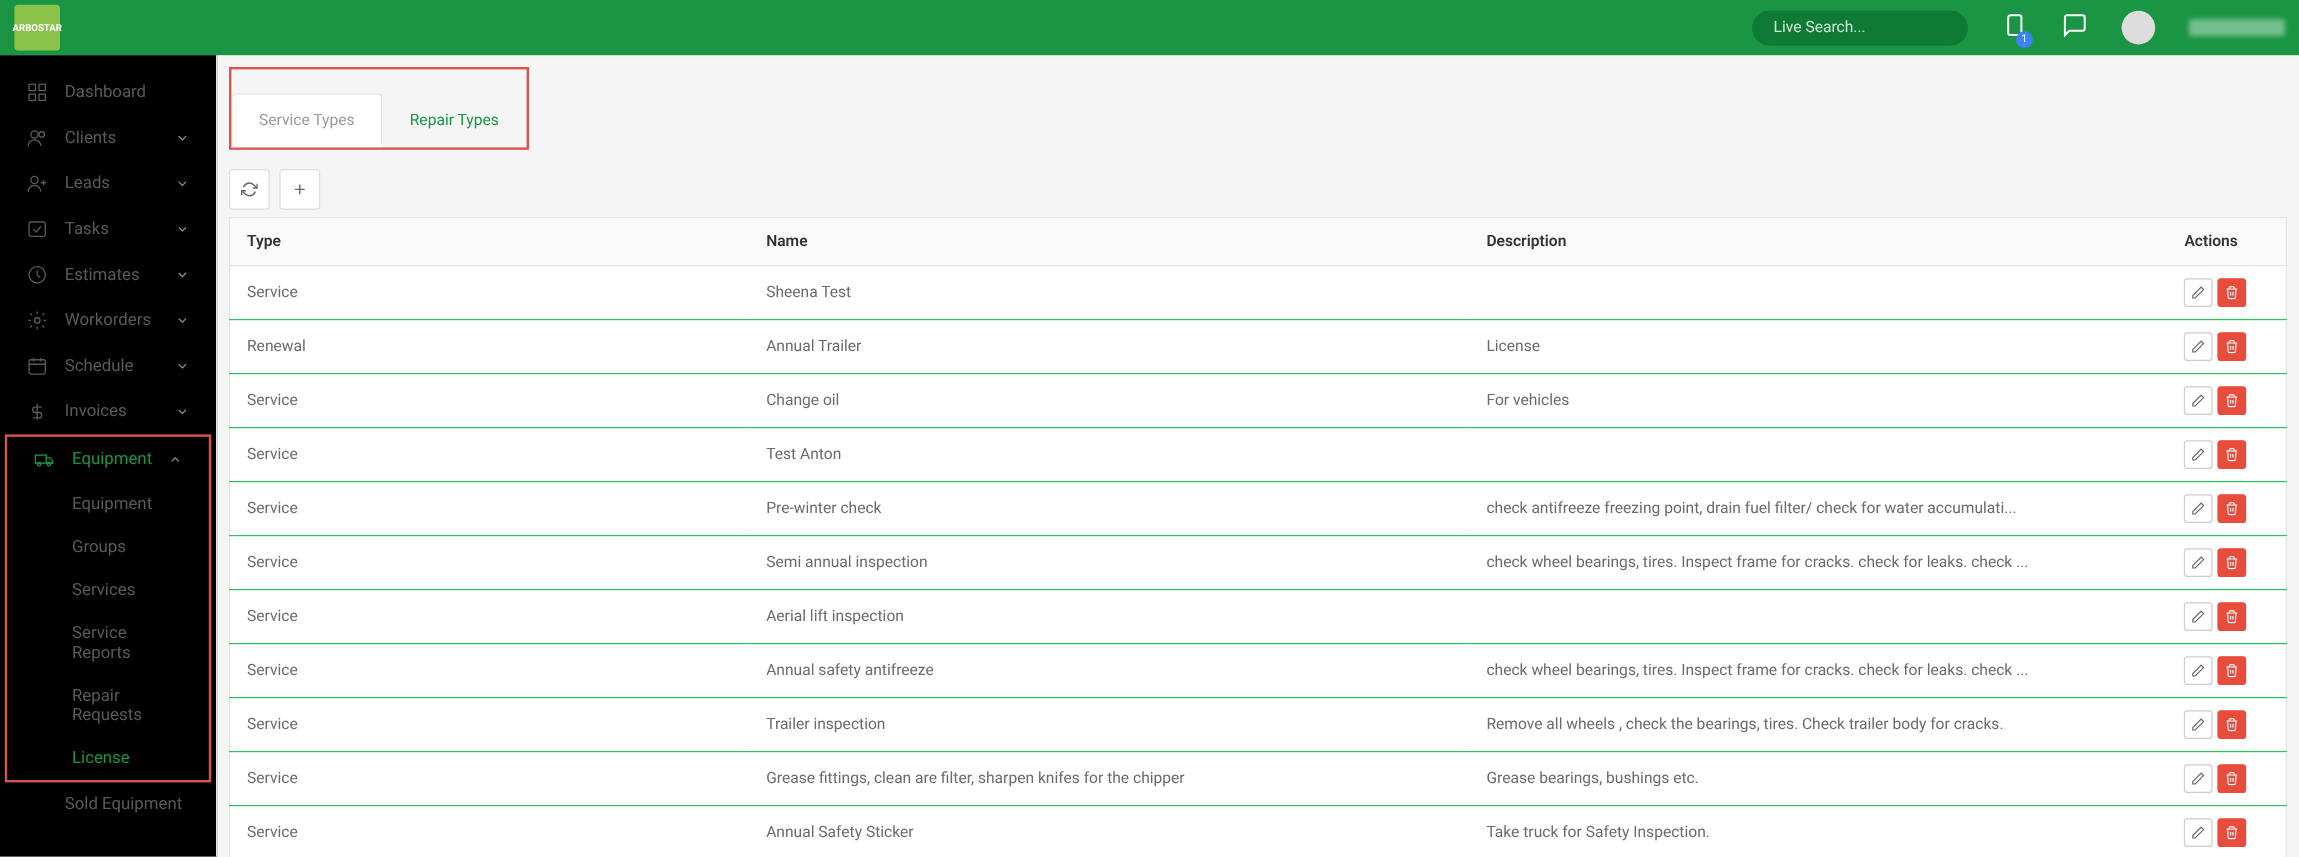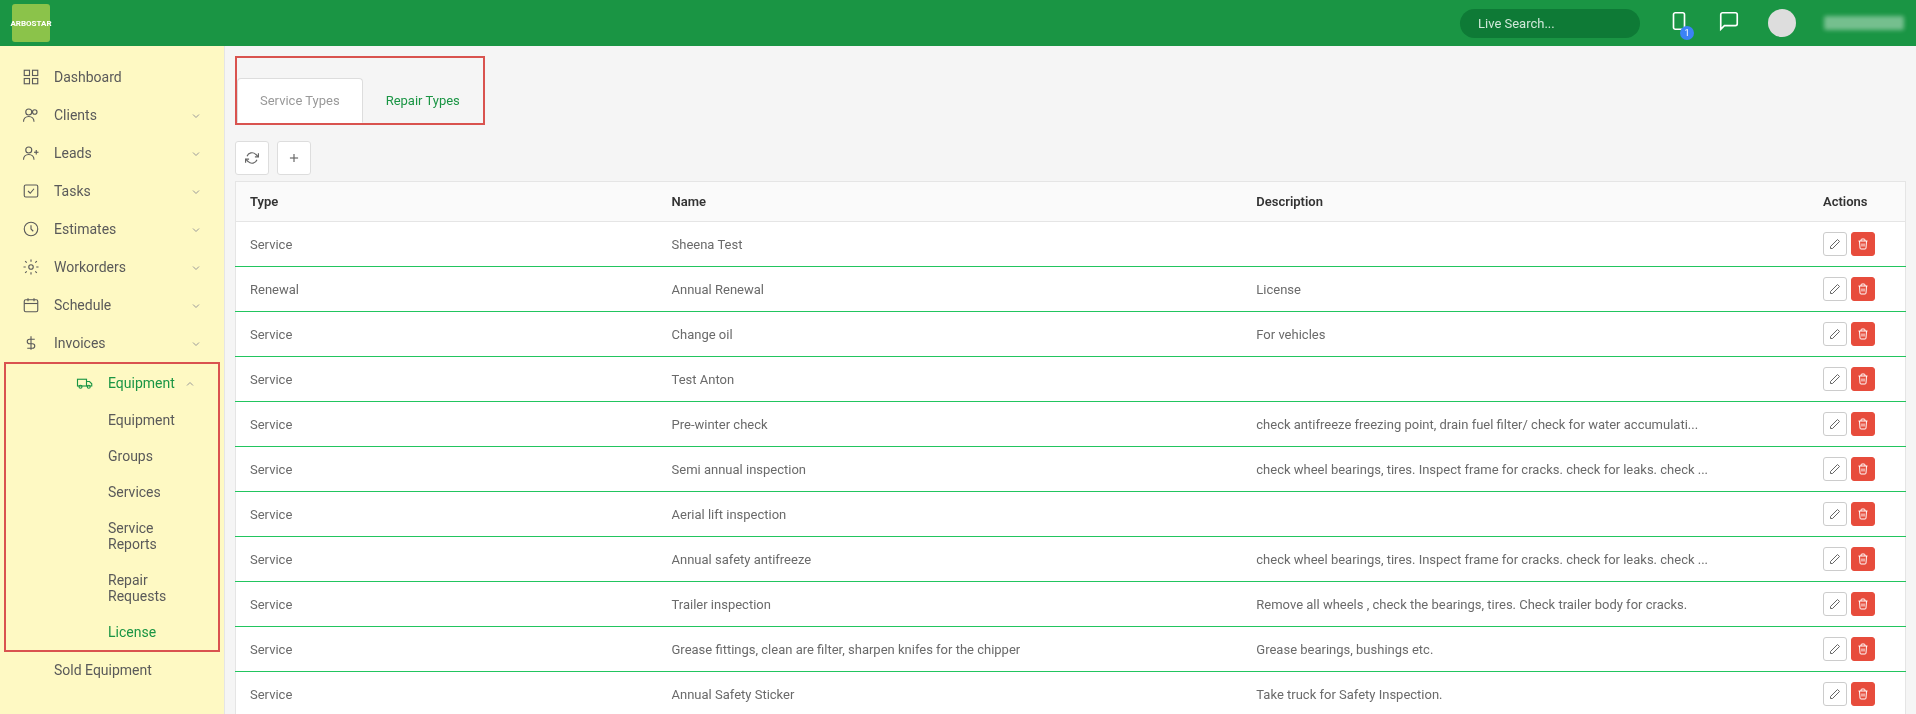--- a/index.html
+++ b/index.html
@@ -11,32 +11,32 @@
 .search-box { background: #0e7a36; border-radius: 20px; padding: 7px 18px; color: #d0e8d9; font-size: 13px; width: 180px; border: none; outline: none; }
 .search-box::placeholder { color: #d0e8d9; }
 .header-icon { color: #fff; cursor: pointer; position: relative; }
 .header-icon svg { width: 22px; height: 22px; }
 .badge { position: absolute; bottom: -4px; right: -4px; background: #3b82f6; color: #fff; font-size: 9px; border-radius: 50%; width: 14px; height: 14px; display: flex; align-items: center; justify-content: center; }
 .avatar { width: 28px; height: 28px; background: #ddd; border-radius: 50%; }
 .username-blur { width: 80px; height: 14px; background: rgba(255,255,255,0.4); border-radius: 2px; filter: blur(2px); }
 
 .container { display: flex; height: calc(100% - 46px); }
 
-.sidebar { width: 225px; background: #fef9c3; border-right: 1px solid #e5e5e5; padding-top: 12px; overflow-y: auto; }
+.sidebar { width: 181px; background: #000000; border-right: 1px solid #e5e5e5; padding-top: 12px; overflow-y: auto; }
 .nav-item { display: flex; align-items: center; padding: 10px 22px; color: #5a5a5a; font-size: 14px; cursor: pointer; justify-content: space-between; }
 .nav-item.active { color: #1a9544; }
 .nav-item-left { display: flex; align-items: center; gap: 14px; }
 .nav-icon { width: 18px; height: 18px; display: flex; align-items: center; justify-content: center; }
 .nav-icon svg { width: 18px; height: 18px; stroke: currentColor; fill: none; stroke-width: 1.5; }
 .chevron { width: 12px; height: 12px; }
 .chevron svg { width: 12px; height: 12px; stroke: #999; fill: none; stroke-width: 2; }
 .sub-item { padding: 10px 22px 10px 54px; color: #5a5a5a; font-size: 14px; cursor: pointer; }
 .sub-item.active { color: #1a9544; }
 
-.highlight-box-sidebar { border: 2px solid #d9534f; margin: 0 4px; padding-left: 48px; }
+.highlight-box-sidebar { border: 2px solid #d9534f; margin: 0 4px; }
 .highlight-box-tabs { border: 2px solid #d9534f; display: inline-flex; }
 
 .main { flex: 1; padding: 10px; overflow-y: auto; }
 
 .tabs-wrapper { margin-bottom: 10px; }
 .tabs { display: flex; background: transparent; margin-top: 20px; }
 .tab { padding: 14px 22px; font-size: 13px; cursor: pointer; border: 1px solid transparent; }
 .tab.active { background: #fff; border: 1px solid #ddd; border-bottom-color: #fff; color: #999; border-radius: 4px 4px 0 0; }
 .tab:not(.active) { color: #1a9544; }
 
@@ -288,21 +288,21 @@
                     <path d="M19 6l-1 14a2 2 0 0 1-2 2H8a2 2 0 0 1-2-2L5 6"></path>
                     <path d="M10 11v6M14 11v6"></path>
                     <path d="M8 6V4a2 2 0 0 1 2-2h4a2 2 0 0 1 2 2v2"></path>
                   </svg>
         </div>
       </div>
     </td>
           </tr>
           <tr>
     <td class="col-type">Renewal</td>
-    <td class="col-name">Annual Renewal</td>
+    <td class="col-name">Annual Trailer</td>
     <td class="col-desc">License</td>
     <td class="col-actions">
       <div class="actions">
         <div class="action-btn edit-btn">
           <svg viewBox="0 0 24 24" fill="none" stroke="currentColor" stroke-width="2">
                     <path d="M17 3l4 4L7 21H3v-4L17 3z"></path>
                   </svg>
         </div>
         <div class="action-btn delete-btn">
           <svg viewBox="0 0 24 24" fill="none" stroke="currentColor" stroke-width="2">

